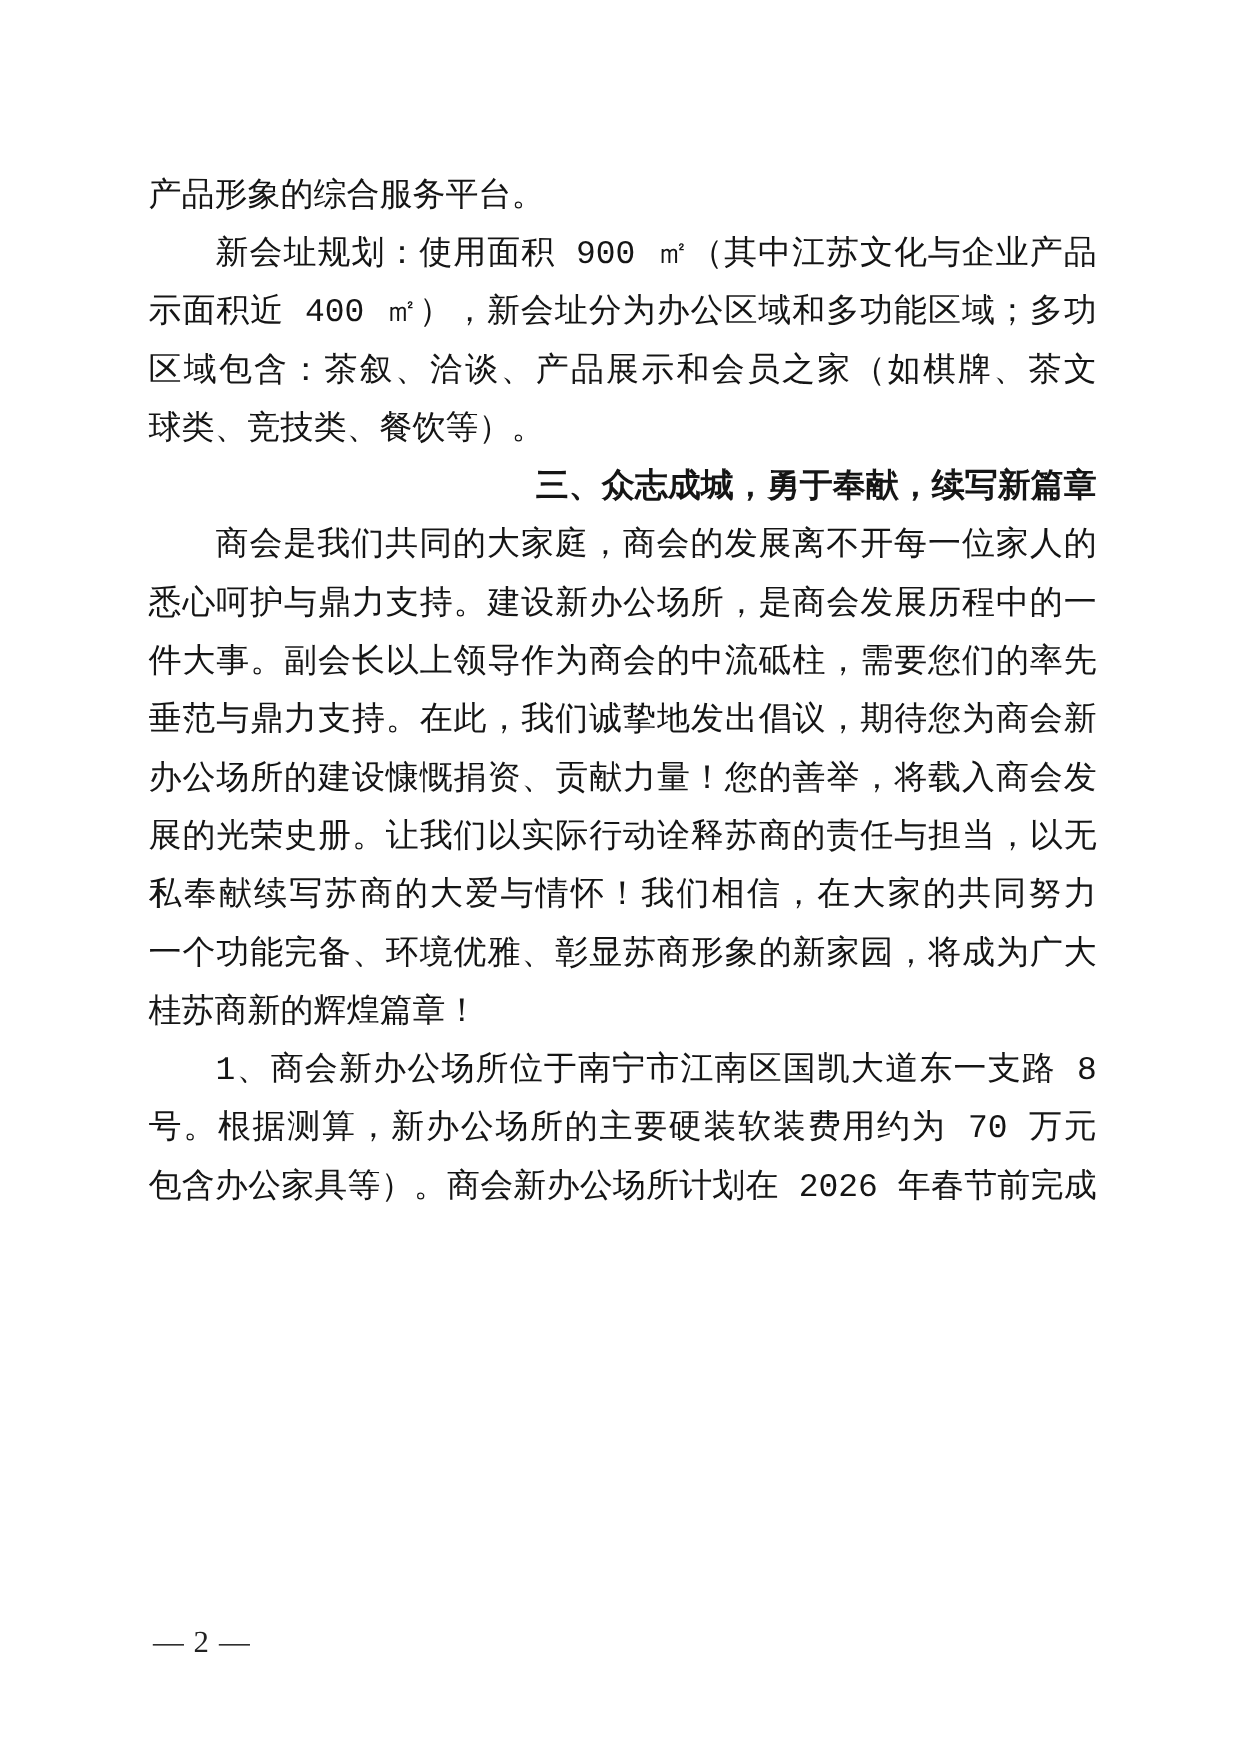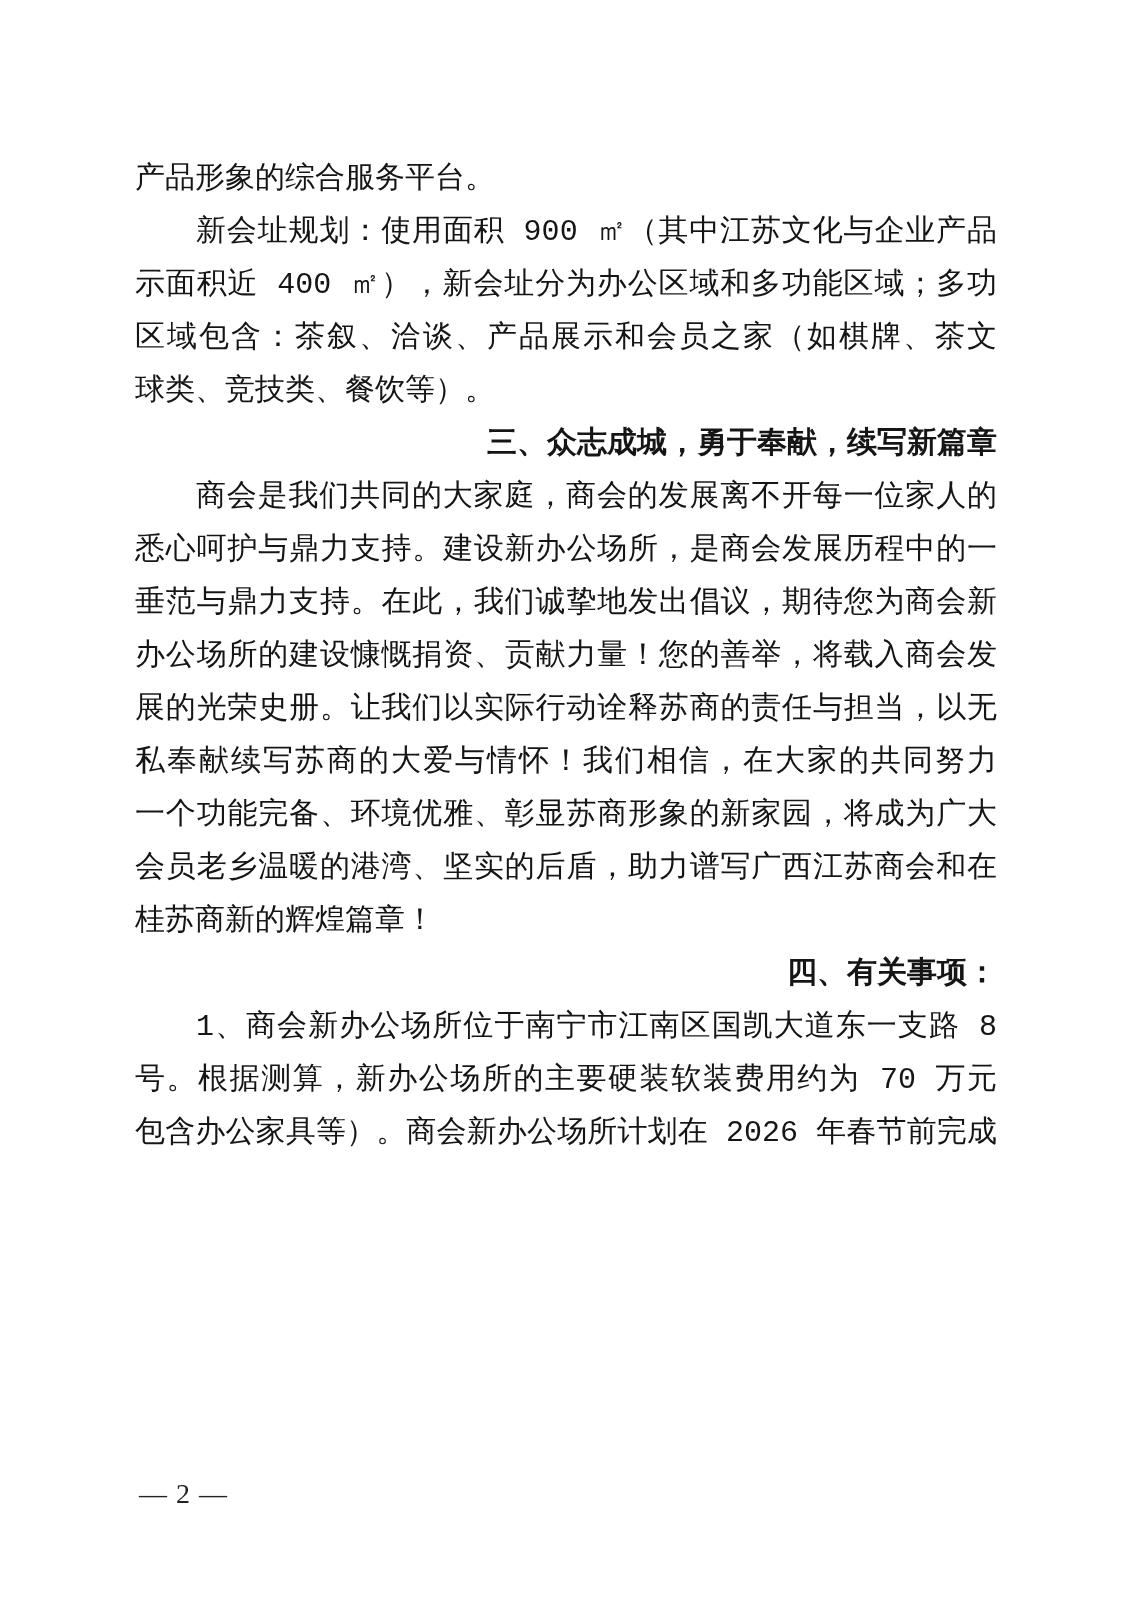--- a/index.html
+++ b/index.html
@@ -75,30 +75,27 @@
         <div class="line">示面积近 400 ㎡），新会址分为办公区域和多功能区域；多功能</div>
         <div class="line">区域包含：茶叙、洽谈、产品展示和会员之家（如棋牌、茶文化、</div>
         <div class="line nojust">球类、竞技类、餐饮等）。</div>
       </div>
       <div class="paragraph">
         <div class="line indent nojust heading">三、众志成城，勇于奉献，续写新篇章</div>
       </div>
       <div class="paragraph">
         <div class="line indent">商会是我们共同的大家庭，商会的发展离不开每一位家人的</div>
         <div class="line">悉心呵护与鼎力支持。建设新办公场所，是商会发展历程中的一</div>
+        <div class="line">件大事。副会长以上领导作为商会的中流砥柱，需要您们的率先</div>
         <div class="line">垂范与鼎力支持。在此，我们诚挚地发出倡议，期待您为商会新</div>
         <div class="line">办公场所的建设慷慨捐资、贡献力量！您的善举，将载入商会发</div>
         <div class="line">展的光荣史册。让我们以实际行动诠释苏商的责任与担当，以无</div>
         <div class="line">私奉献续写苏商的大爱与情怀！我们相信，在大家的共同努力下，</div>
         <div class="line">一个功能完备、环境优雅、彰显苏商形象的新家园，将成为广大</div>
-        <div class="line">会员老乡温暖的港湾、坚实的后盾，助力谱写广西江苏商会和在</div>
         <div class="line nojust">桂苏商新的辉煌篇章！</div>
-      </div>
-      <div class="paragraph">
-        <div class="line indent nojust heading">四、有关事项：</div>
       </div>
       <div class="paragraph">
         <div class="line indent">1、商会新办公场所位于南宁市江南区国凯大道东一支路 8</div>
         <div class="line">号。根据测算，新办公场所的主要硬装软装费用约为 70 万元（不</div>
         <div class="line">包含办公家具等）。商会新办公场所计划在 2026 年春节前完成</div>
       </div>
     </div>
   <div class="footer">— 2 —</div>
 </div>
 

